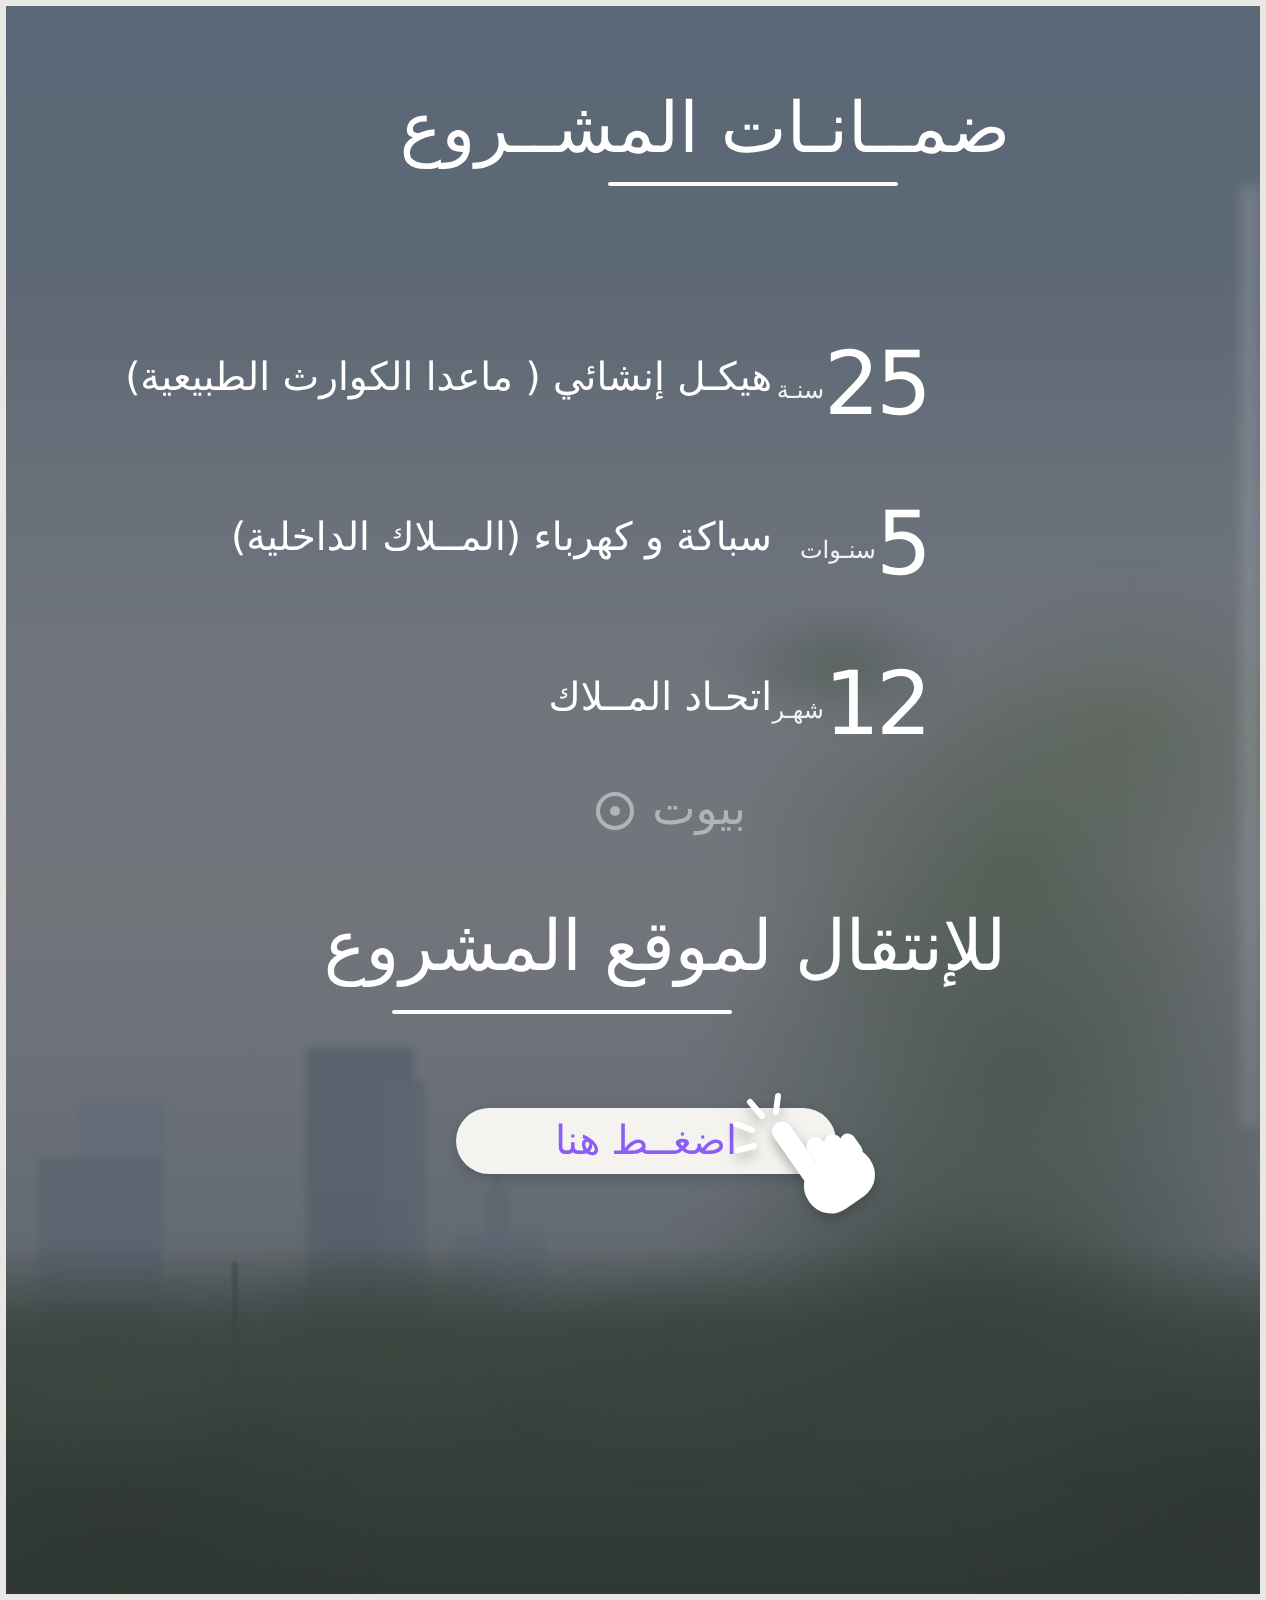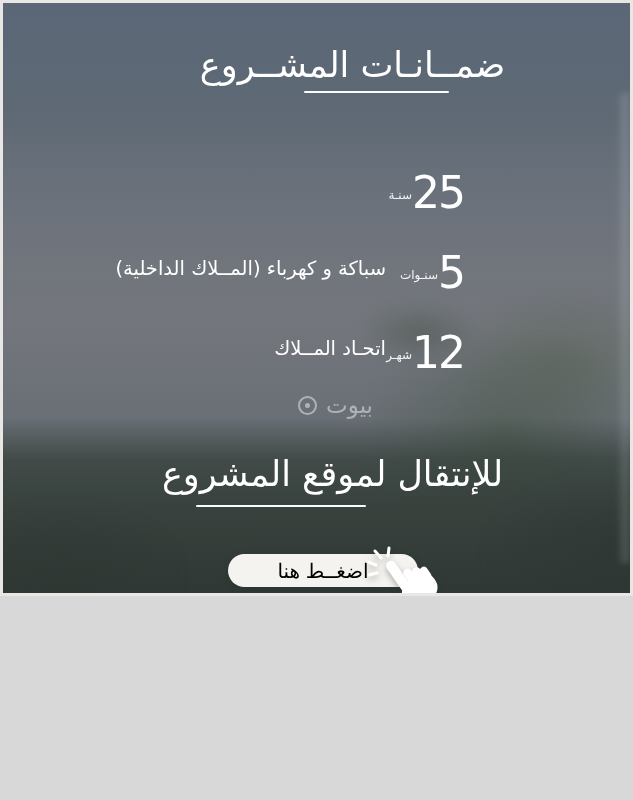--- a/index.html
+++ b/index.html
@@ -1,16 +1,16 @@
 <!DOCTYPE html>
 <html lang="ar"><head>
 <meta charset="utf-8">
 <style>
   html,body{margin:0;padding:0;background:#d8d8d8;}
-  .stage{width:633px;height:596px;position:relative;margin:0 auto;}
+  .stage{width:633px;height:800px;position:relative;margin:0 auto;}
   .poster{
     position:absolute;inset:0;box-sizing:border-box;overflow:hidden;
     border:3px solid #e9e7e3;
     font-family:"DejaVu Sans",sans-serif;
     background:linear-gradient(180deg,
       #5b6777 0%, #5e6975 18%, #6a717b 32%, #72767d 45%,
       #75787d 55%, #70747a 66%, #666c72 78%, #596065 88%, #4f555b 100%);
   }
   
   .scene{position:absolute;inset:0;pointer-events:none;}
@@ -43,21 +43,21 @@
   .unit{font-size:12px;margin-top:3px;opacity:.92;}
   .desc{font-size:19.5px;margin-right:14px;margin-bottom:10px;white-space:nowrap;}
   .watermark{position:absolute;top:389px;right:257px;display:flex;direction:rtl;align-items:center;gap:9px;opacity:.45;}
   .wm-text{font-size:23px;}
   .wm-icon{width:15px;height:15px;border:2px solid #fff;border-radius:50%;display:flex;align-items:center;justify-content:center;}
   .wm-dot{width:5px;height:5px;background:#fff;border-radius:50%;}
   .cta-heading{position:absolute;top:451px;left:0;right:0;text-align:center;font-size:35px;padding-left:32px;}
   .cta-underline{position:absolute;top:502px;left:193px;width:170px;height:2px;background:#fbfbfb;border-radius:1px;}
   .cta-button{position:absolute;top:551px;left:225px;width:190px;height:33px;background:#f5f3ef;
     border-radius:17px;display:flex;align-items:center;justify-content:center;direction:rtl;
-    color:#000000;font-size:20px;box-shadow:0 2px 6px rgba(30,40,50,.25);cursor:pointer;border:none;}
+    color:#8b5cf6;font-size:20px;box-shadow:0 2px 6px rgba(30,40,50,.25);cursor:pointer;border:none;}
   .hand-wrap{position:absolute;top:543px;left:362px;width:80px;height:76px;z-index:12;
     filter:drop-shadow(0 3px 3px rgba(40,50,45,.35));}
 </style>
 </head>
 <body>
 
 <div class="stage">
   <div class="poster">
 
     <div class="scene">
@@ -99,20 +99,21 @@
 
       <div class="main-title">ضمــانـات المشــروع</div>
       <div class="title-underline"></div>
 
       <div class="rows">
         <div class="grow">
           <div class="num-block">
             <div class="num">25</div>
             <div class="unit">سنـة</div>
           </div>
+          <div class="desc">هيكـل إنشائي ( ماعدا الكوارث الطبيعية)</div>
         </div>
         <div class="grow">
           <div class="num-block">
             <div class="num">5</div>
             <div class="unit">سنـوات</div>
           </div>
           <div class="desc">سباكة و كهرباء (المــلاك الداخلية)</div>
         </div>
         <div class="grow">
           <div class="num-block">

